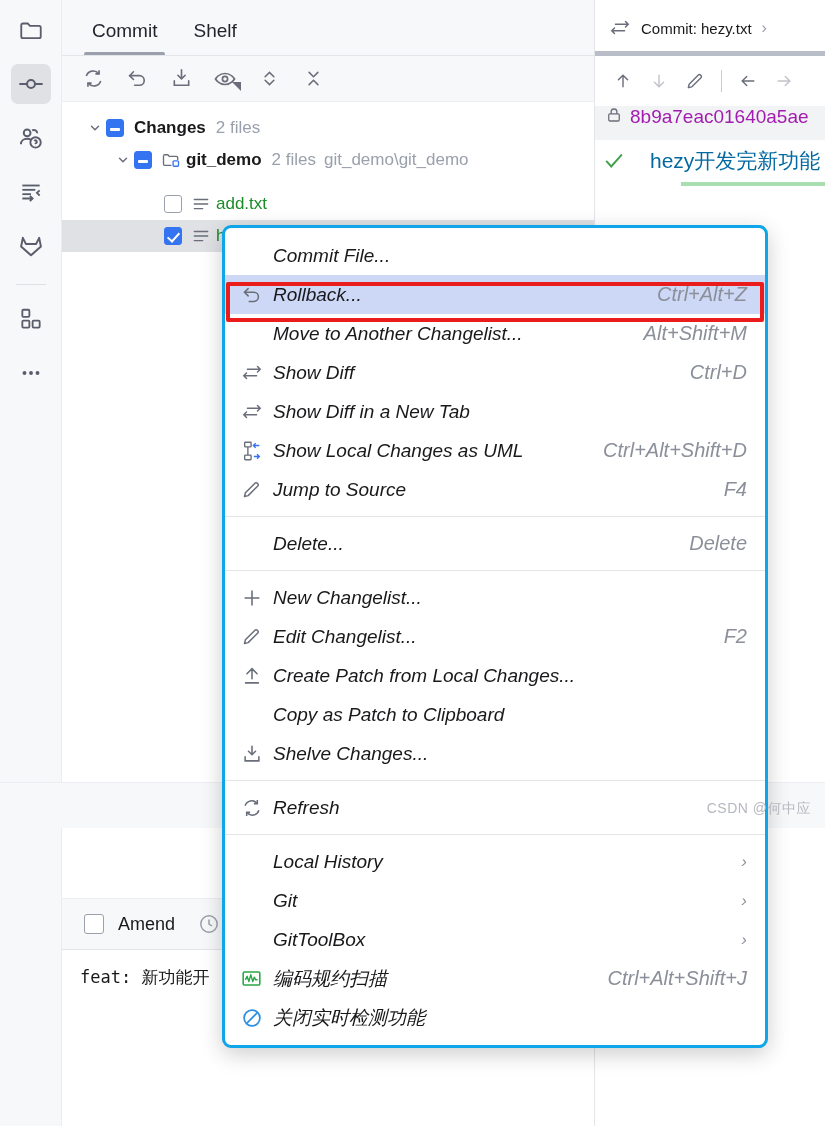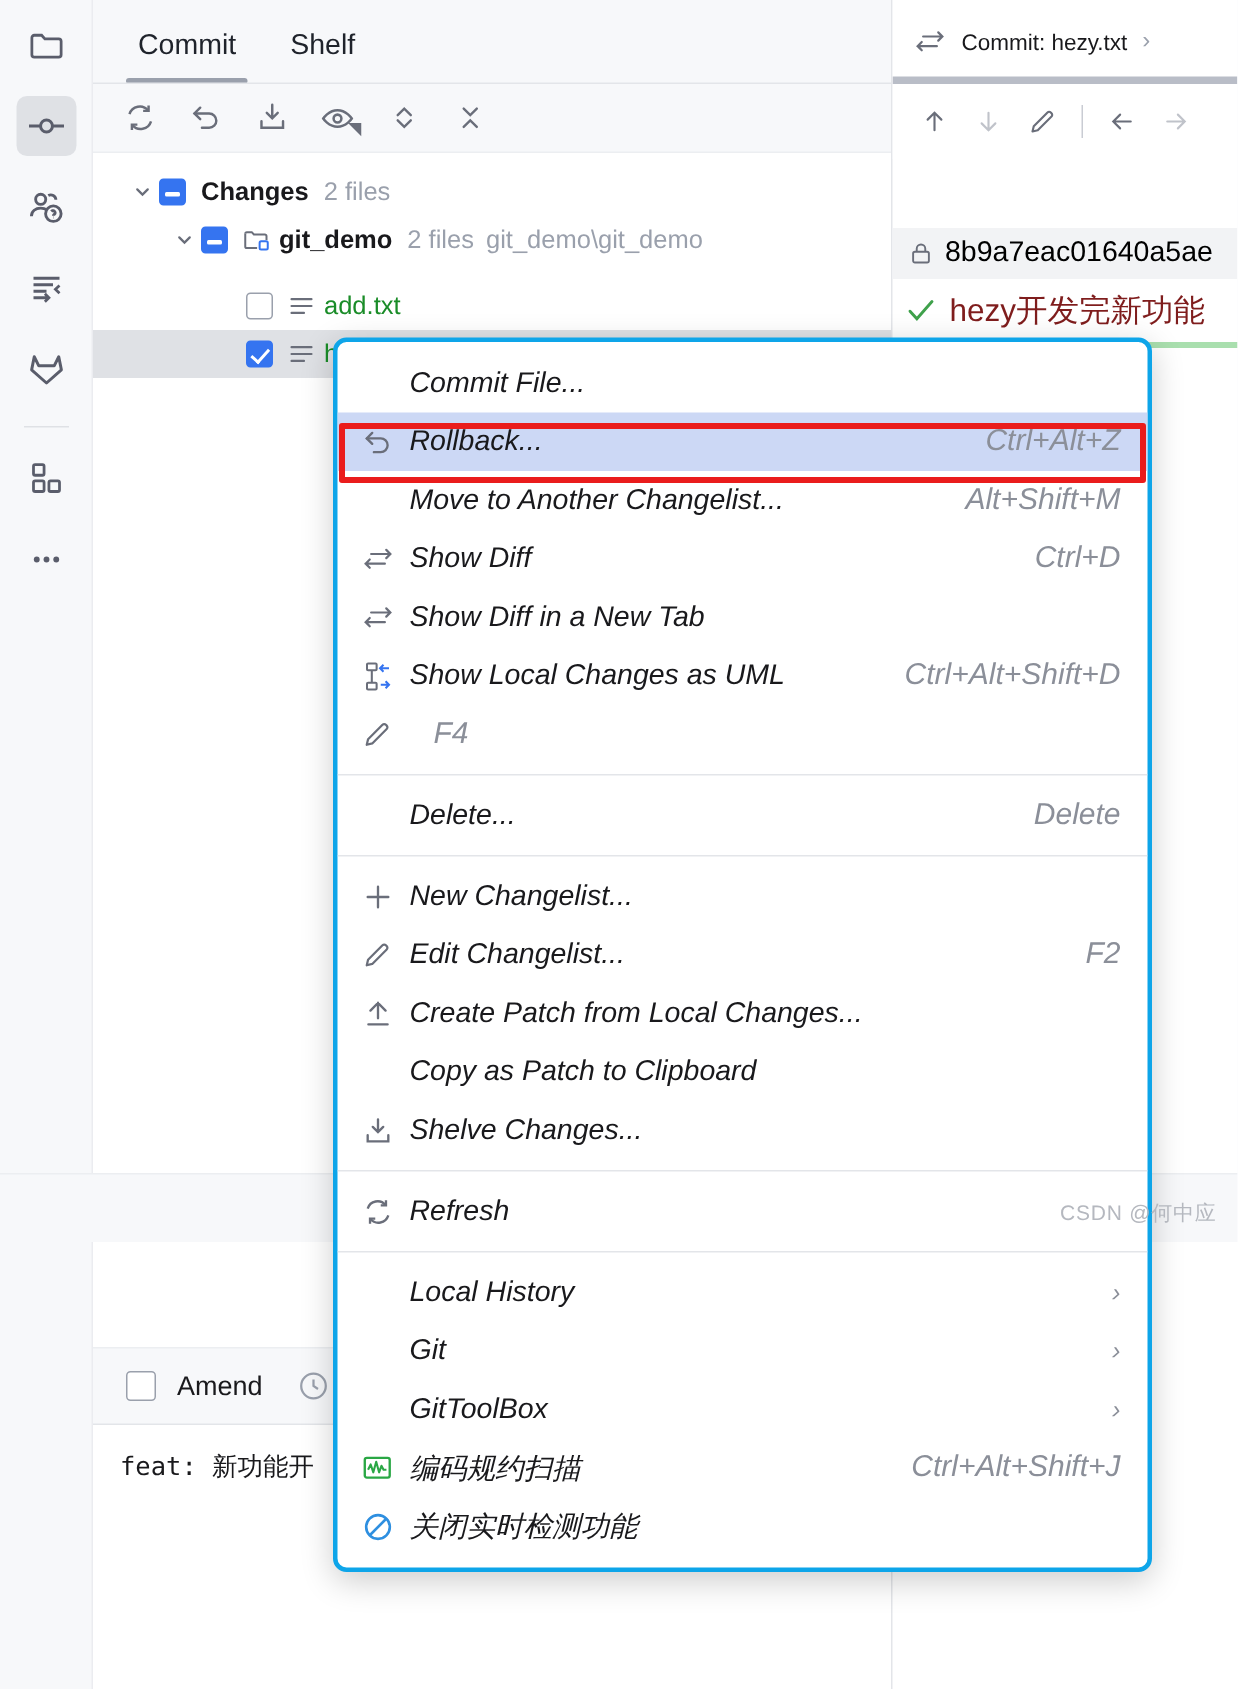--- a/index.html
+++ b/index.html
@@ -176,31 +176,30 @@
     height: 5px; background: #b9bdc7;
   }
   .rp-toolbar {
     height: 50px; background: #ffffff;
     display: flex; align-items: center;
     gap: 16px; padding-left: 18px;
     color: #6a6e7a;
   }
   .rp-divider { width: 1px; height: 22px; background: #c9ccd3; }
   .rp-hash {
-    display: flex; align-items: center; gap: 7px;
+    display: flex; align-items: flex-start; gap: 7px;
     padding-left: 10px; height: 34px;
     background: #f2f3f5;
-    font-size: 19px; color: #000000;
+    font-size: 19px; color: #a21caf;
     white-space: nowrap;
-    margin-top: 46px;
   }
   .rp-msg {
-    display: flex; align-items: center; gap: 8px;
+    display: flex; align-items: center; gap: 25px;
     padding-left: 8px; height: 42px;
-    font-size: 21px; color: #7f1d1d;
+    font-size: 21px; color: #0369a1;
     white-space: nowrap;
   }
   .rp-msg-underline {
     margin-left: 86px; width: 160px; height: 4px;
     background: #a9dfae;
   }
 
   
   .ctxmenu {
     position: absolute;
@@ -604,20 +603,21 @@
       <span class="mi-label">Show Local Changes as UML</span>
       <span class="mi-accel">Ctrl+Alt+Shift+D</span>
     </div>
 
     <div class="mi">
       <span class="mi-icon">
         <svg width="21" height="21" viewBox="0 0 24 24" fill="none" stroke="currentColor" stroke-width="1.7" stroke-linejoin="round">
             <path d="M4 20l1-4.2L16 4.8a1.8 1.8 0 0 1 2.6 0l.6.6a1.8 1.8 0 0 1 0 2.6L8.2 19z"></path>
           </svg>
       </span>
+      <span class="mi-label">Jump to Source</span>
       <span class="mi-accel">F4</span>
     </div>
 
     <div class="msep"></div>
 
     <div class="mi">
       <span class="mi-icon"></span>
       <span class="mi-label">Delete...</span>
       <span class="mi-accel">Delete</span>
     </div>

